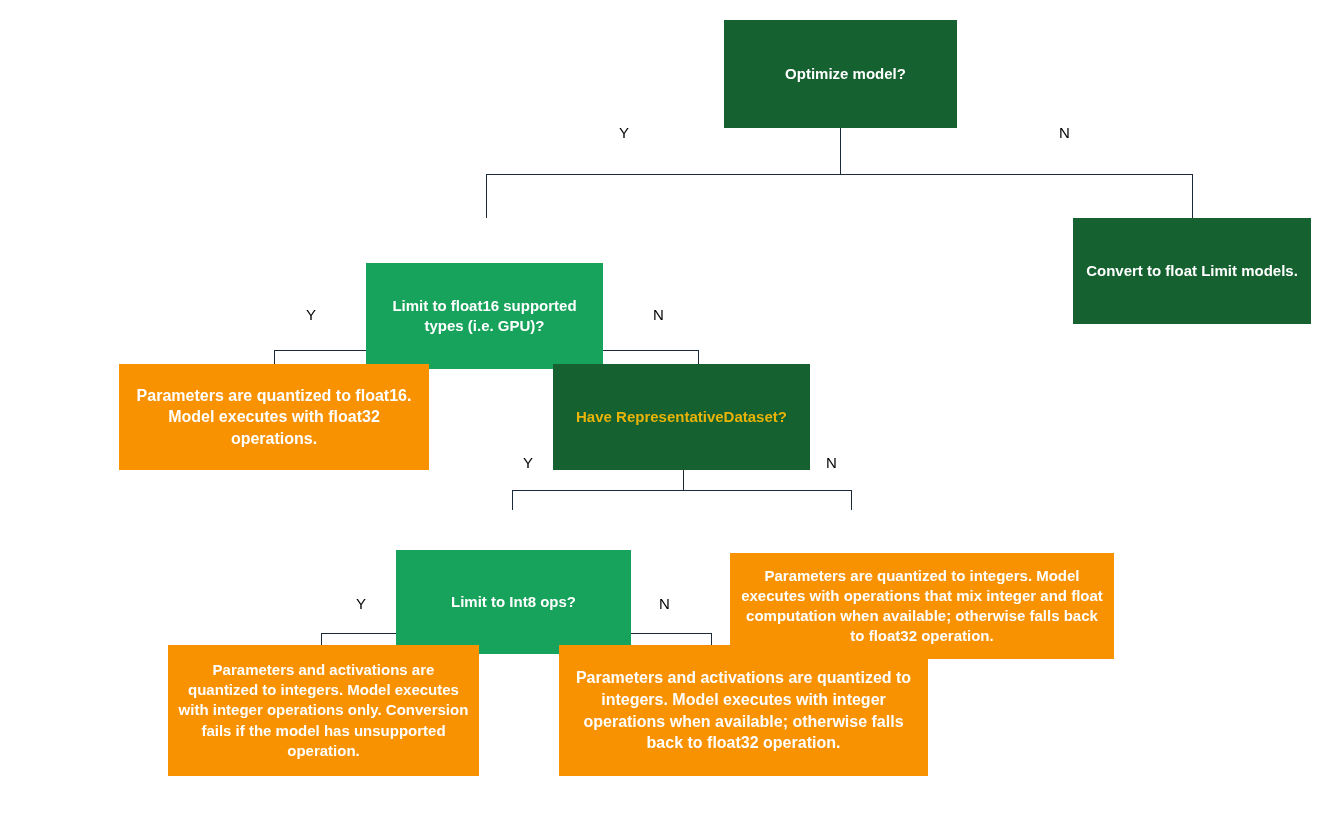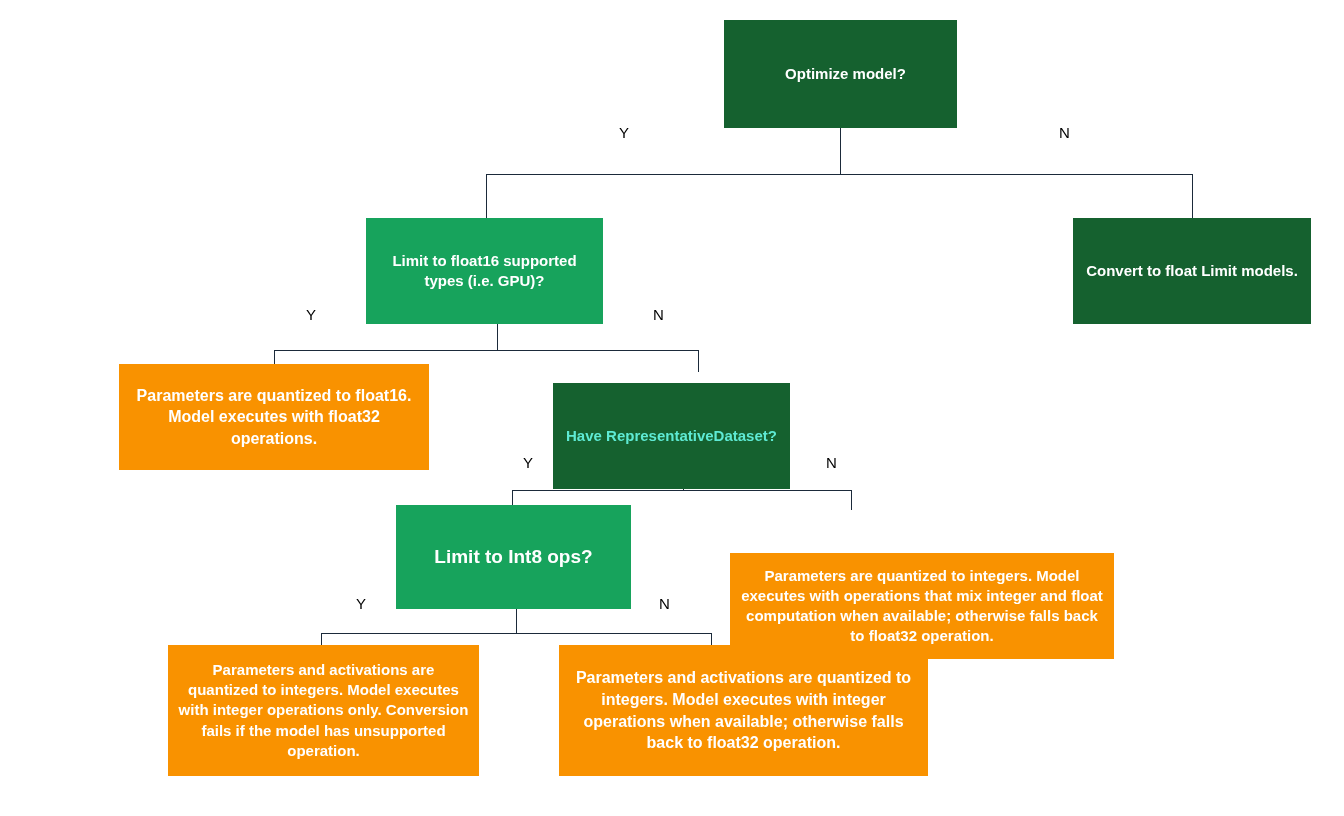--- a/index.html
+++ b/index.html
@@ -27,20 +27,21 @@
     color: #ffffff;
     font-weight: bold;
     line-height: 1.35;
     padding: 6px 10px;
   }
   .node-dark {
     background: #15612f;
   }
   .node-mid {
     background: #17a35c;
+    margin-top: 45px;
   }
   .node-orange {
     background: #f99200;
   }
   .edge {
     position: absolute;
     background: #1b2a3a;
   }
   .edge-h { height: 1px; }
   .edge-v { width: 1px; }
@@ -82,19 +83,19 @@
       <div class="edge-label" style="left: 523px; top: 455px; color: rgb(0, 0, 0);">Y</div>
       <div class="edge-label" style="left: 826px; top: 455px; color: rgb(0, 0, 0);">N</div>
       <div class="edge-label" style="left: 356px; top: 596px; color: rgb(0, 0, 0);">Y</div>
       <div class="edge-label" style="left: 659px; top: 596px; color: rgb(0, 0, 0);">N</div>
     </div>
   <div id="nodes">
       <div class="node node-dark" style="left: 724px; top: 20px; width: 233px; height: 108px; font-size: 15px; color: rgb(255, 255, 255); padding-left: 20px;">Optimize model?</div>
       <div class="node node-mid" style="left: 366px; top: 218px; width: 237px; height: 106px; font-size: 15px; color: rgb(255, 255, 255);">Limit to float16 supported types (i.e. GPU)?</div>
       <div class="node node-dark" style="left: 1073px; top: 218px; width: 238px; height: 106px; font-size: 15px; color: rgb(255, 255, 255);">Convert to float Limit models.</div>
       <div class="node node-orange" style="left: 119px; top: 364px; width: 310px; height: 106px; font-size: 16px; color: rgb(255, 255, 255);">Parameters are quantized to float16. Model executes with float32 operations.</div>
-      <div class="node node-dark" style="left: 553px; top: 364px; width: 237px; height: 106px; font-size: 15px; color: #5eead4; margin-top: 19px;">Have RepresentativeDataset?</div>
-      <div class="node node-mid" style="left: 396px; top: 505px; width: 235px; height: 104px; font-size: 19px; color: rgb(255, 255, 255);">Limit to Int8 ops?</div>
+      <div class="node node-dark" style="left: 553px; top: 364px; width: 257px; height: 106px; font-size: 15px; color: #eab308;">Have RepresentativeDataset?</div>
+      <div class="node node-mid" style="left: 396px; top: 505px; width: 235px; height: 104px; font-size: 15px; color: rgb(255, 255, 255);">Limit to Int8 ops?</div>
       <div class="node node-orange" style="left: 730px; top: 505px; width: 384px; height: 106px; font-size: 15px; color: rgb(255, 255, 255); margin-top: 48px;">Parameters are quantized to integers. Model executes with operations that mix integer and float computation when available; otherwise falls back to float32 operation.</div>
       <div class="node node-orange" style="left: 168px; top: 645px; width: 311px; height: 131px; font-size: 15px; color: rgb(255, 255, 255);">Parameters and activations are quantized to integers. Model executes with integer operations only. Conversion fails if the model has unsupported operation.</div>
       <div class="node node-orange" style="left: 559px; top: 645px; width: 369px; height: 131px; font-size: 16px; color: rgb(255, 255, 255);">Parameters and activations are quantized to integers. Model executes with integer operations when available; otherwise falls back to float32 operation.</div>
     </div>
 </div>
 
 </body></html>

